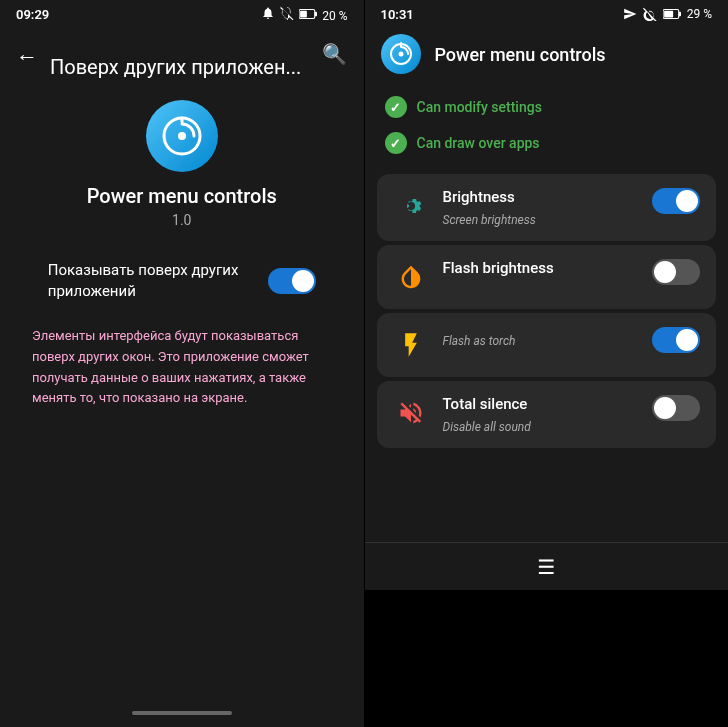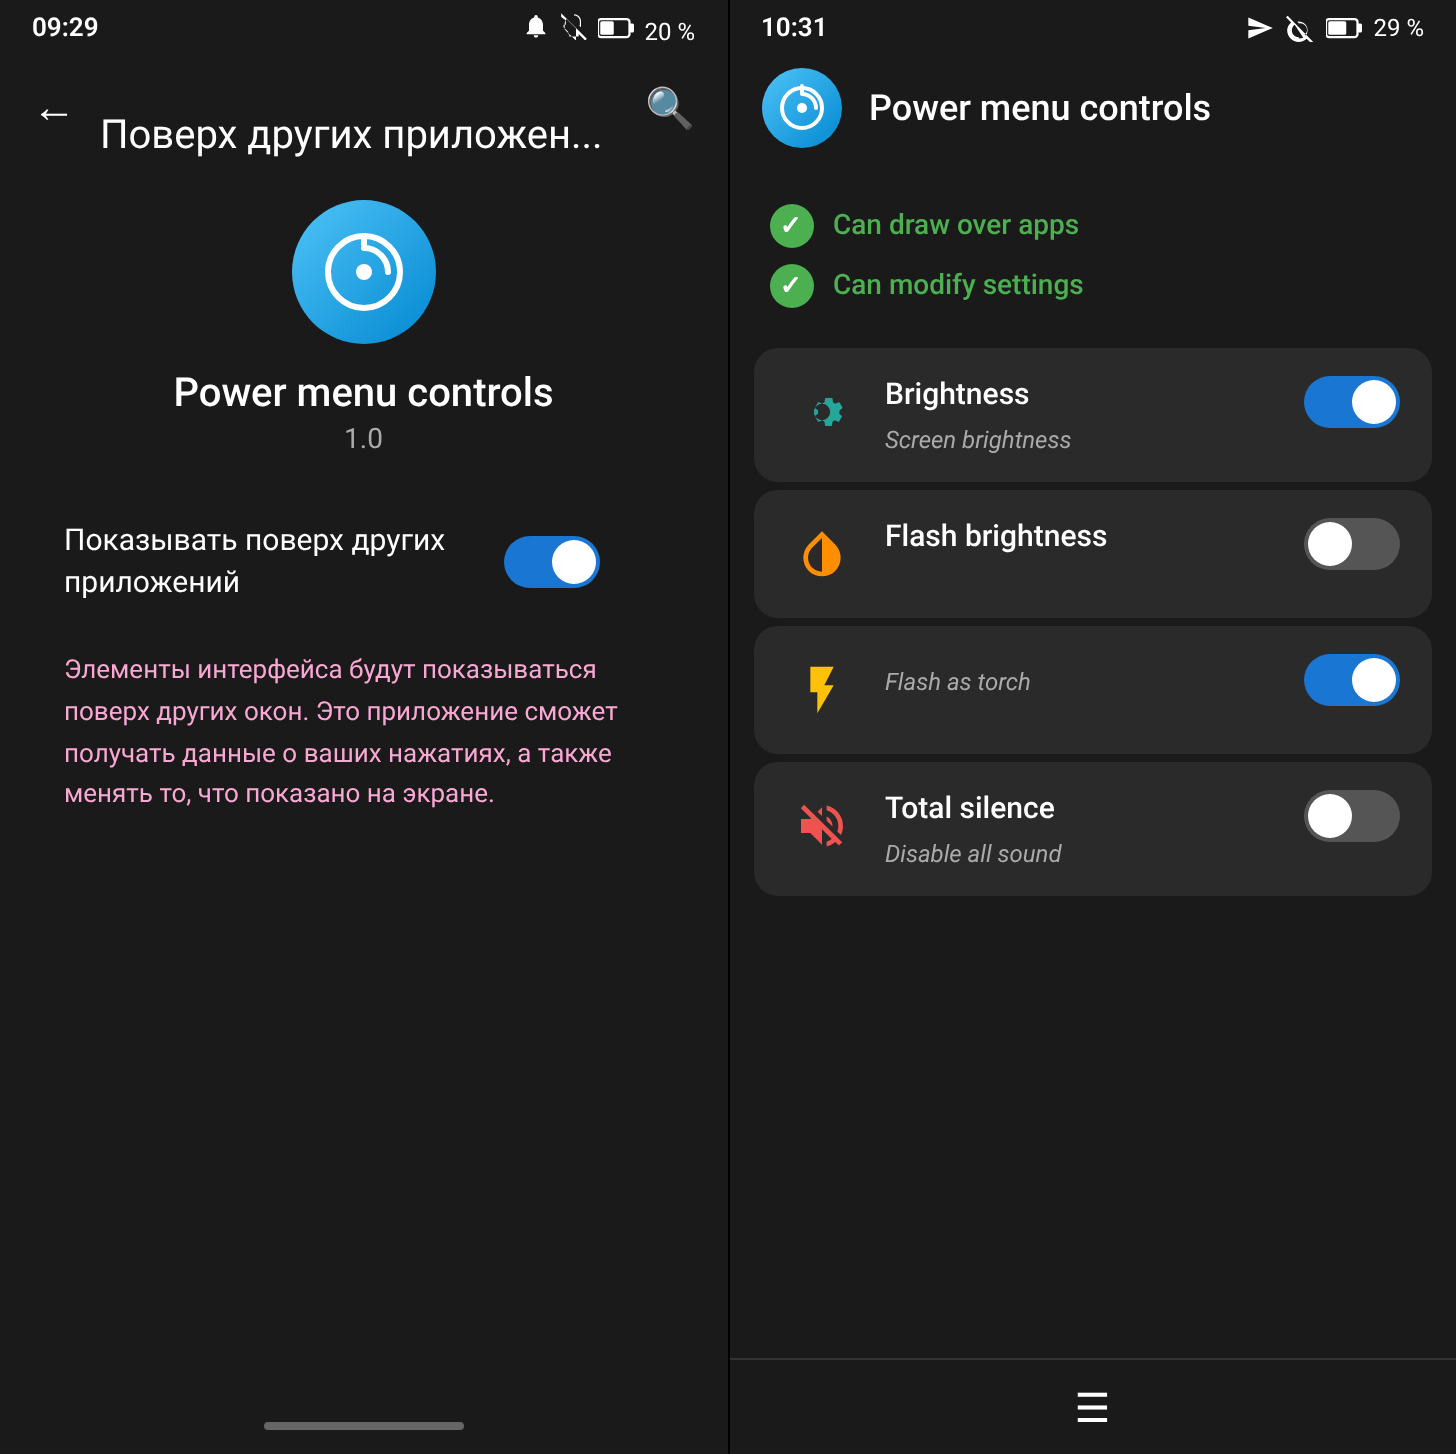--- a/index.html
+++ b/index.html
@@ -81,21 +81,21 @@
       margin-bottom: 4px;
     }
     .app-version {
       color: #aaa;
       font-size: 14px;
     }
 
     .setting-row {
       display: flex;
       align-items: center;
-      justify-content: flex-start;
+      justify-content: center;
       padding: 16px 24px;
       margin: 0 8px;
     }
     .setting-label {
       color: #fff;
       font-size: 15px;
       line-height: 1.4;
       max-width: 220px;
     }
 
@@ -137,21 +137,21 @@
       transform: translateX(-50%);
       width: 100px;
       height: 4px;
       background: #666;
       border-radius: 2px;
     }
 
     
     .right-panel {
       width: 364px;
-      height: 727px;
+      height: 590px;
       background: #1a1a1a;
       display: flex;
       flex-direction: column;
       position: relative;
     }
 
     .right-panel .status-bar { padding: 6px 16px; }
 
     .right-top-bar {
       display: flex;
@@ -360,27 +360,27 @@
         <circle cx="13" cy="13" r="10" stroke="white" stroke-width="2" fill="none"></circle>
         <path d="M13 6 A7 7 0 0 1 20 13" stroke="white" stroke-width="2" stroke-linecap="round" fill="none"></path>
         <circle cx="13" cy="13" r="2.5" fill="white"></circle>
         <line x1="13" y1="2" x2="13" y2="5" stroke="white" stroke-width="2" stroke-linecap="round"></line>
       </svg>
     </div>
     <span class="right-panel-title">Power menu controls</span>
   </div>
 
   <div class="permissions-section">
+    <div class="permission-item">
+      <div class="perm-check"></div>
+      <span class="perm-text">Can modify settings</span>
+    </div>
     <div class="permission-item" style="margin-top:6px">
       <div class="perm-check"></div>
       <span class="perm-text">Can draw over apps</span>
-    </div>
-    <div class="permission-item">
-      <div class="perm-check"></div>
-      <span class="perm-text">Can modify settings</span>
     </div>
   </div>
 
   <div class="controls-list">
 
     <div class="control-item">
       <div class="control-icon-wrapper">
         <svg width="28" height="28" viewBox="0 0 24 24" fill="#26a69a">
           <path d="M12 15.5A3.5 3.5 0 0 1 8.5 12 3.5 3.5 0 0 1 12 8.5a3.5 3.5 0 0 1 3.5 3.5 3.5 3.5 0 0 1-3.5 3.5m7.43-2.92c.04-.2.07-.43.07-.58s-.03-.38-.07-.58l1.26-1a.3.3 0 0 0 .07-.38l-1.2-2.07a.3.3 0 0 0-.36-.13l-1.49.6c-.31-.24-.64-.44-1-.6l-.22-1.58A.29.29 0 0 0 16 6h-2.4a.29.29 0 0 0-.29.25l-.22 1.58c-.36.16-.69.36-1 .6l-1.49-.6a.28.28 0 0 0-.36.13L9.05 10.03a.27.27 0 0 0 .07.38l1.26 1c-.04.2-.06.42-.06.59s.02.39.06.59l-1.26 1a.27.27 0 0 0-.07.38l1.2 2.07c.07.13.23.18.36.13l1.49-.6c.31.24.64.44 1 .6l.22 1.58c.05.14.17.25.29.25H16c.14 0 .25-.11.29-.25l.22-1.58c.36-.16.69-.36 1-.6l1.49.6c.13.05.29 0 .36-.13l1.2-2.07a.27.27 0 0 0-.07-.38l-1.26-1z"></path>
         </svg>

